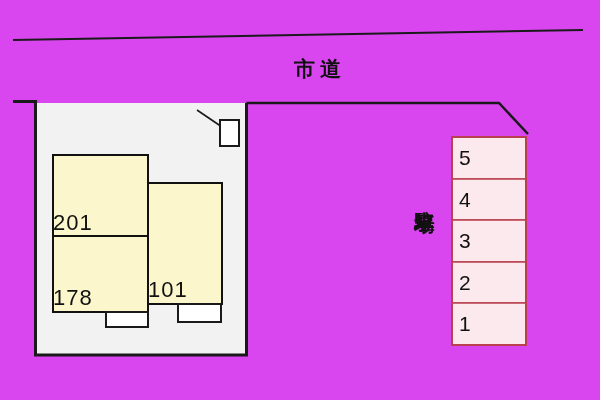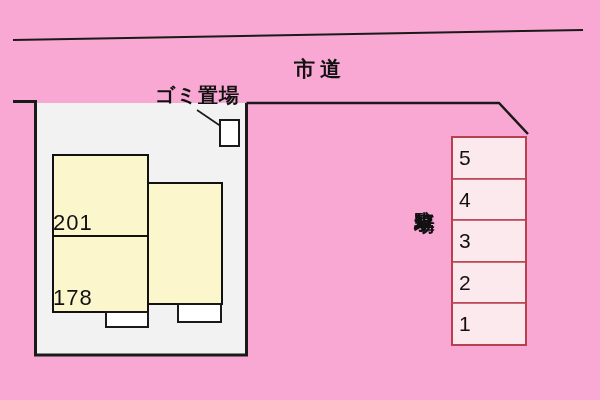--- a/index.html
+++ b/index.html
@@ -1,19 +1,19 @@
 <!DOCTYPE html>
 <html style="--line: #1a1a1a; --text: #111111; --parcel_fill: #f2f2f2; --room_fill: #fbf6cb; --room_border: #111111; --parking_fill: #fce9ee; --parking_border: #b8404f;"><head>
 <meta charset="utf-8">
 <style>
   html,body{margin:0;padding:0;background:#fff;}
   .stage{
     position:relative;
     width:600px;height:400px;
-    background:#f9a8d4;
+    background:#d946ef;
     font-family:"Liberation Sans","DejaVu Sans",sans-serif;
     color:var(--text,#111);
     overflow:hidden;
   }
   .stage svg{position:absolute;left:0;top:0;}
   .label{position:absolute;white-space:nowrap;color:var(--text,#111);}
   .road-label{
     left:288px;top:58px;width:64px;
     font-size:21px;font-weight:bold;letter-spacing:5px;
     text-align:center;line-height:22px;
@@ -77,24 +77,24 @@
     <rect class="pspace" x="452" y="137" width="74" height="42"></rect>
     <rect class="pspace" x="452" y="179" width="74" height="41"></rect>
     <rect class="pspace" x="452" y="220" width="74" height="42"></rect>
     <rect class="pspace" x="452" y="262" width="74" height="41"></rect>
     <rect class="pspace" x="452" y="303" width="74" height="42"></rect>
     <rect class="poutline" x="452" y="137" width="74" height="208"></rect>
   </svg>
 
   <div class="label road-label">市道</div>
 
-  <div class="label garbage-label">ゴミ置場</div>
 
   <div class="room-label room-201-label">201</div>
   <div class="room-label room-102-label">178</div>
+  <div class="room-label room-101-label">101</div>
 
   <div class="label parking-title">駐車場</div>
 
   <div class="pspace-label" style="top:137px;height:42px;">5</div>
   <div class="pspace-label" style="top:179px;height:41px;">4</div>
   <div class="pspace-label" style="top:220px;height:42px;">3</div>
   <div class="pspace-label" style="top:262px;height:41px;">2</div>
   <div class="pspace-label" style="top:303px;height:42px;">1</div>
 
 </div>

